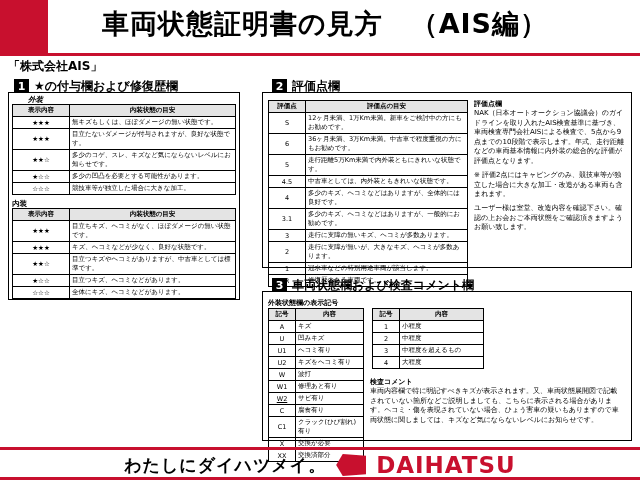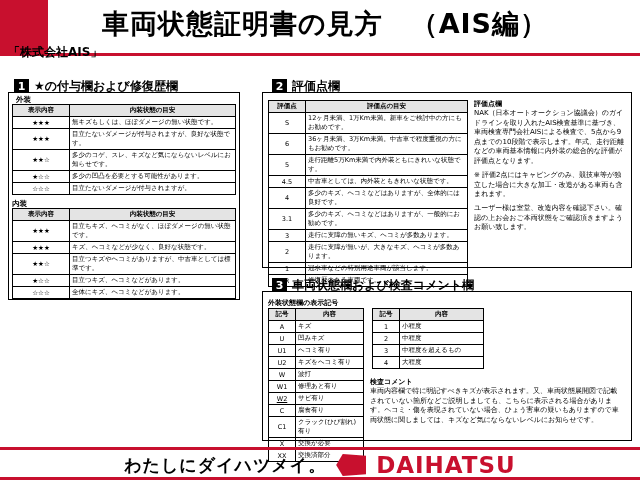--- a/index.html
+++ b/index.html
@@ -25,21 +25,21 @@
   .header-title{
     position:absolute;left:56px;top:6px;
     font-size:27px;font-weight:bold;letter-spacing:1px;
     white-space:nowrap;
     margin-left:46px;
   }
   .header-title .sub{margin-left:28px;}
 
   
   .company{
-    position:absolute;left:8px;top:44px;
+    position:absolute;left:8px;top:58px;
     font-size:12px;font-weight:bold;
   }
 
   
   .box{
     position:absolute;
     border:1px solid #000;
     box-sizing:border-box;
     background:#fff;
   }
@@ -66,21 +66,21 @@
     vertical-align:middle;
   }
   th{background:#e4e4e4;font-weight:bold;text-align:center;font-size:6.5px;}
 
   .lbl{text-align:center;white-space:nowrap;}
   .desc{text-align:left;}
 
   
   #sec1-title{left:14px;top:78px;}
   #sec1-box{left:8px;top:92px;width:232px;height:208px;}
-  #gaisou-lbl{position:absolute;left:16px;top:95px;font-size:7.5px;font-weight:bold;}
+  #gaisou-lbl{position:absolute;left:28px;top:95px;font-size:7.5px;font-weight:bold;font-style:italic;}
   #tbl-gaisou{position:absolute;left:12px;top:104px;width:224px;}
   #naisou-lbl{position:absolute;left:12px;top:199px;font-size:7.5px;font-weight:bold;}
   #tbl-naisou{position:absolute;left:12px;top:208px;width:224px;}
 
   
   #sec2-title{left:272px;top:78px;}
   #sec2-box{left:262px;top:92px;width:370px;height:176px;}
   #tbl-score{position:absolute;left:268px;top:100px;width:200px;border-radius:14px;}
   #note2{
     position:absolute;left:474px;top:100px;width:152px;
@@ -163,21 +163,21 @@
         <tr>
           <td class="lbl" style="width: 52px;">★★☆</td>
           <td class="desc">多少のコゲ、スレ、キズなど気にならないレベルにお知らせです。</td>
         </tr>
         <tr>
           <td class="lbl" style="width: 52px;">★☆☆</td>
           <td class="desc">多少の凹凸を必要とする可能性があります。</td>
         </tr>
         <tr>
           <td class="lbl" style="width: 52px;">☆☆☆</td>
-          <td class="desc">目立たないダメージが付与されますが。</td>
+          <td class="desc">競技車等が独立した場合に大きな加工。</td>
         </tr>
       </tbody>
   </table>
 
   <div id="naisou-lbl">内装</div>
   <table id="tbl-naisou">
     <thead>
         <tr>
       <th style="width:52px">表示内容</th>
       <th>内装状態の目安</th>

